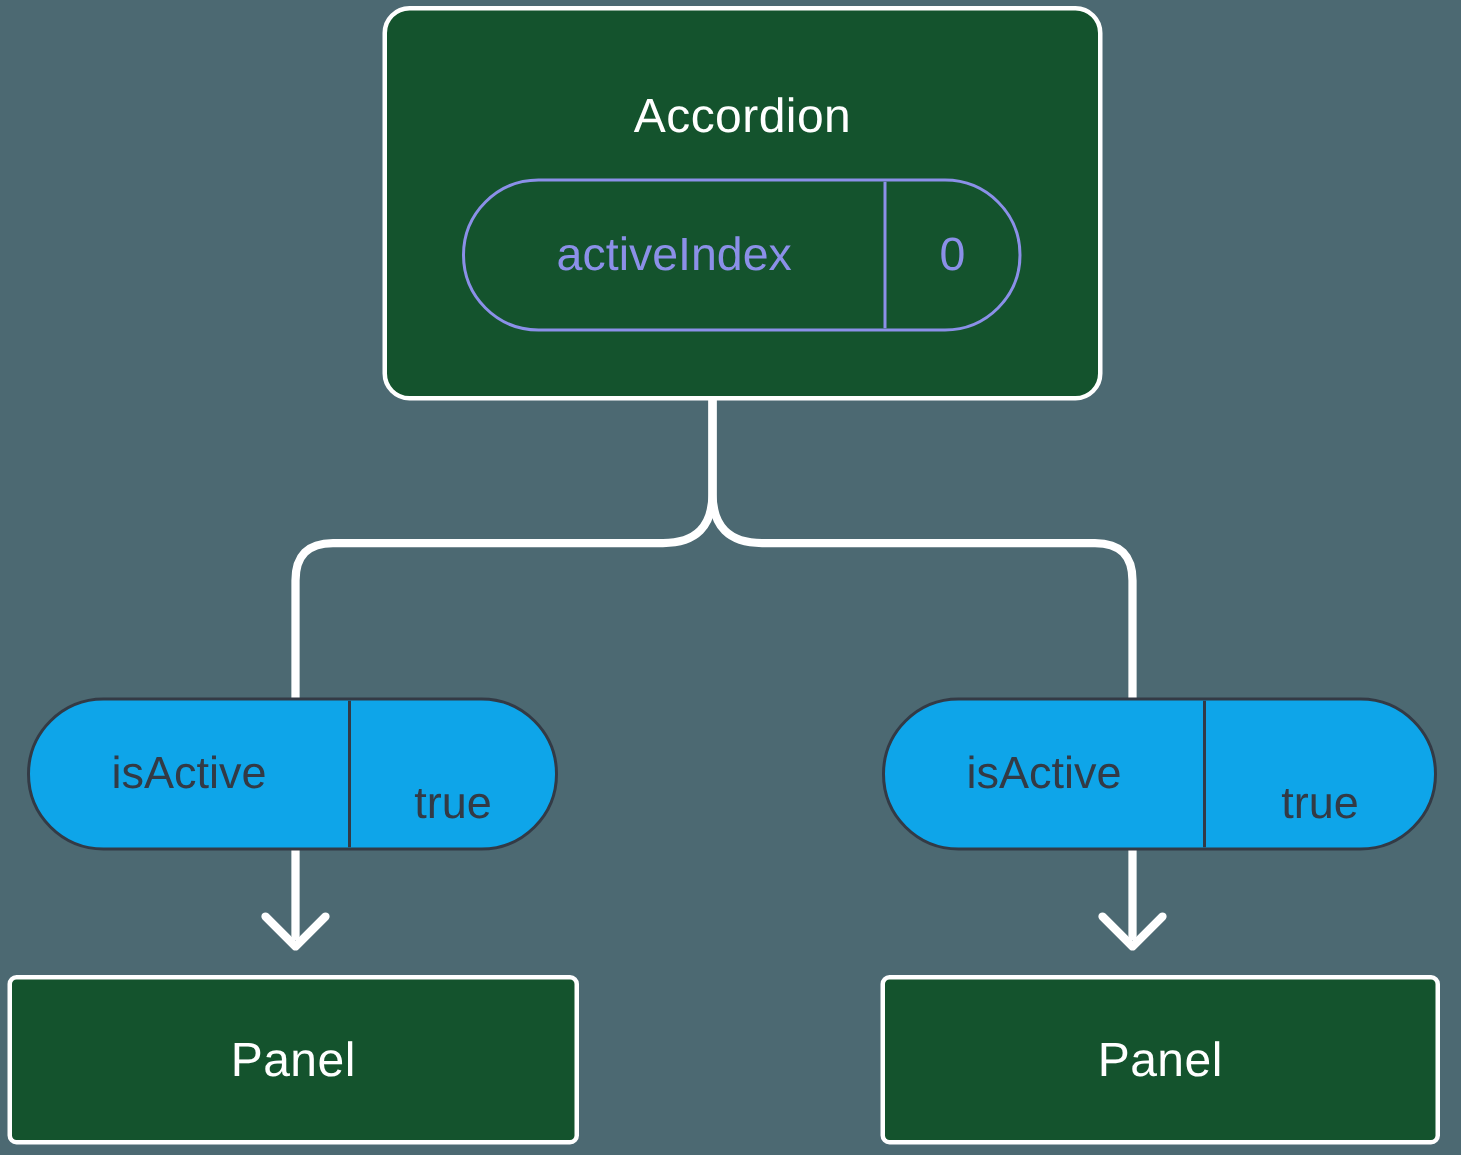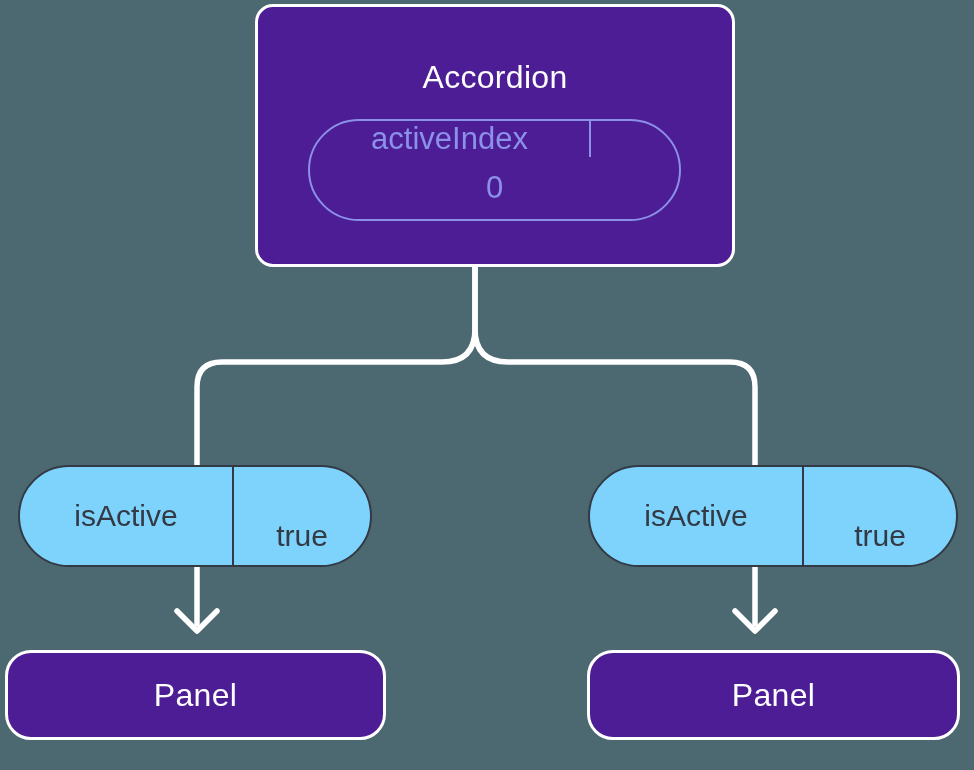--- a/index.html
+++ b/index.html
@@ -22,21 +22,21 @@
   }
   svg.connectors path {
     fill: none;
     stroke: #FFFFFF;
     stroke-width: 5.5;
     stroke-linecap: round;
     stroke-linejoin: round;
   }
   .node {
     position: absolute;
-    background: #4c1d95;
+    background: #14532d;
     border: 3px solid #FFFFFF;
     box-sizing: border-box;
     z-index: 2;
   }
   .root-node {
     left: 255px; top: 4px;
     width: 480px; height: 263px;
     border-radius: 18px;
   }
   .node-title {
@@ -53,40 +53,39 @@
   .state-pill {
     position: absolute;
     left: 50px; top: 112px;
     width: 373px; height: 102px;
     border: 2.5px solid #8B90E8;
     border-radius: 51px;
     box-sizing: border-box;
     display: flex;
     align-items: stretch;
     overflow: hidden;
-    flex-direction: column;
   }
   .state-pill .cell {
     display: flex;
     align-items: center;
     justify-content: center;
     color: #8B90E8;
     font-size: 31px;
     font-weight: 400;
   }
   .state-pill .cell.name {
     width: 279px;
     border-right: 2.5px solid #8B90E8;
   }
   .state-pill .cell.value { flex: 1; }
   .prop-pill {
     position: absolute;
     top: 465px;
     height: 102px;
-    background: #7dd3fc;
+    background: #0ea5e9;
     border: 2.5px solid #333A45;
     border-radius: 51px;
     box-sizing: border-box;
     display: flex;
     align-items: stretch;
     overflow: hidden;
     z-index: 3;
   }
   .prop-pill.left  { left: 18px;  width: 354px; }
   .prop-pill.right { left: 588px; width: 370px; }
@@ -98,22 +97,22 @@
     font-size: 30px;
     font-weight: 400;
   }
   .prop-pill .cell.name {
     width: 212px;
     border-right: 2.5px solid #333A45;
   }
   .prop-pill .cell.value { flex: 1; margin-top: 40px; }
   .panel-node {
     top: 650px;
-    height: 90px;
-    border-radius: 26px;
+    height: 113px;
+    border-radius: 6px;
     display: flex;
     align-items: center;
     justify-content: center;
   }
   .panel-node.left  { left: 5px;   width: 381px; }
   .panel-node.right { left: 587px; width: 373px; }
 </style>
 </head>
 <body>
 

